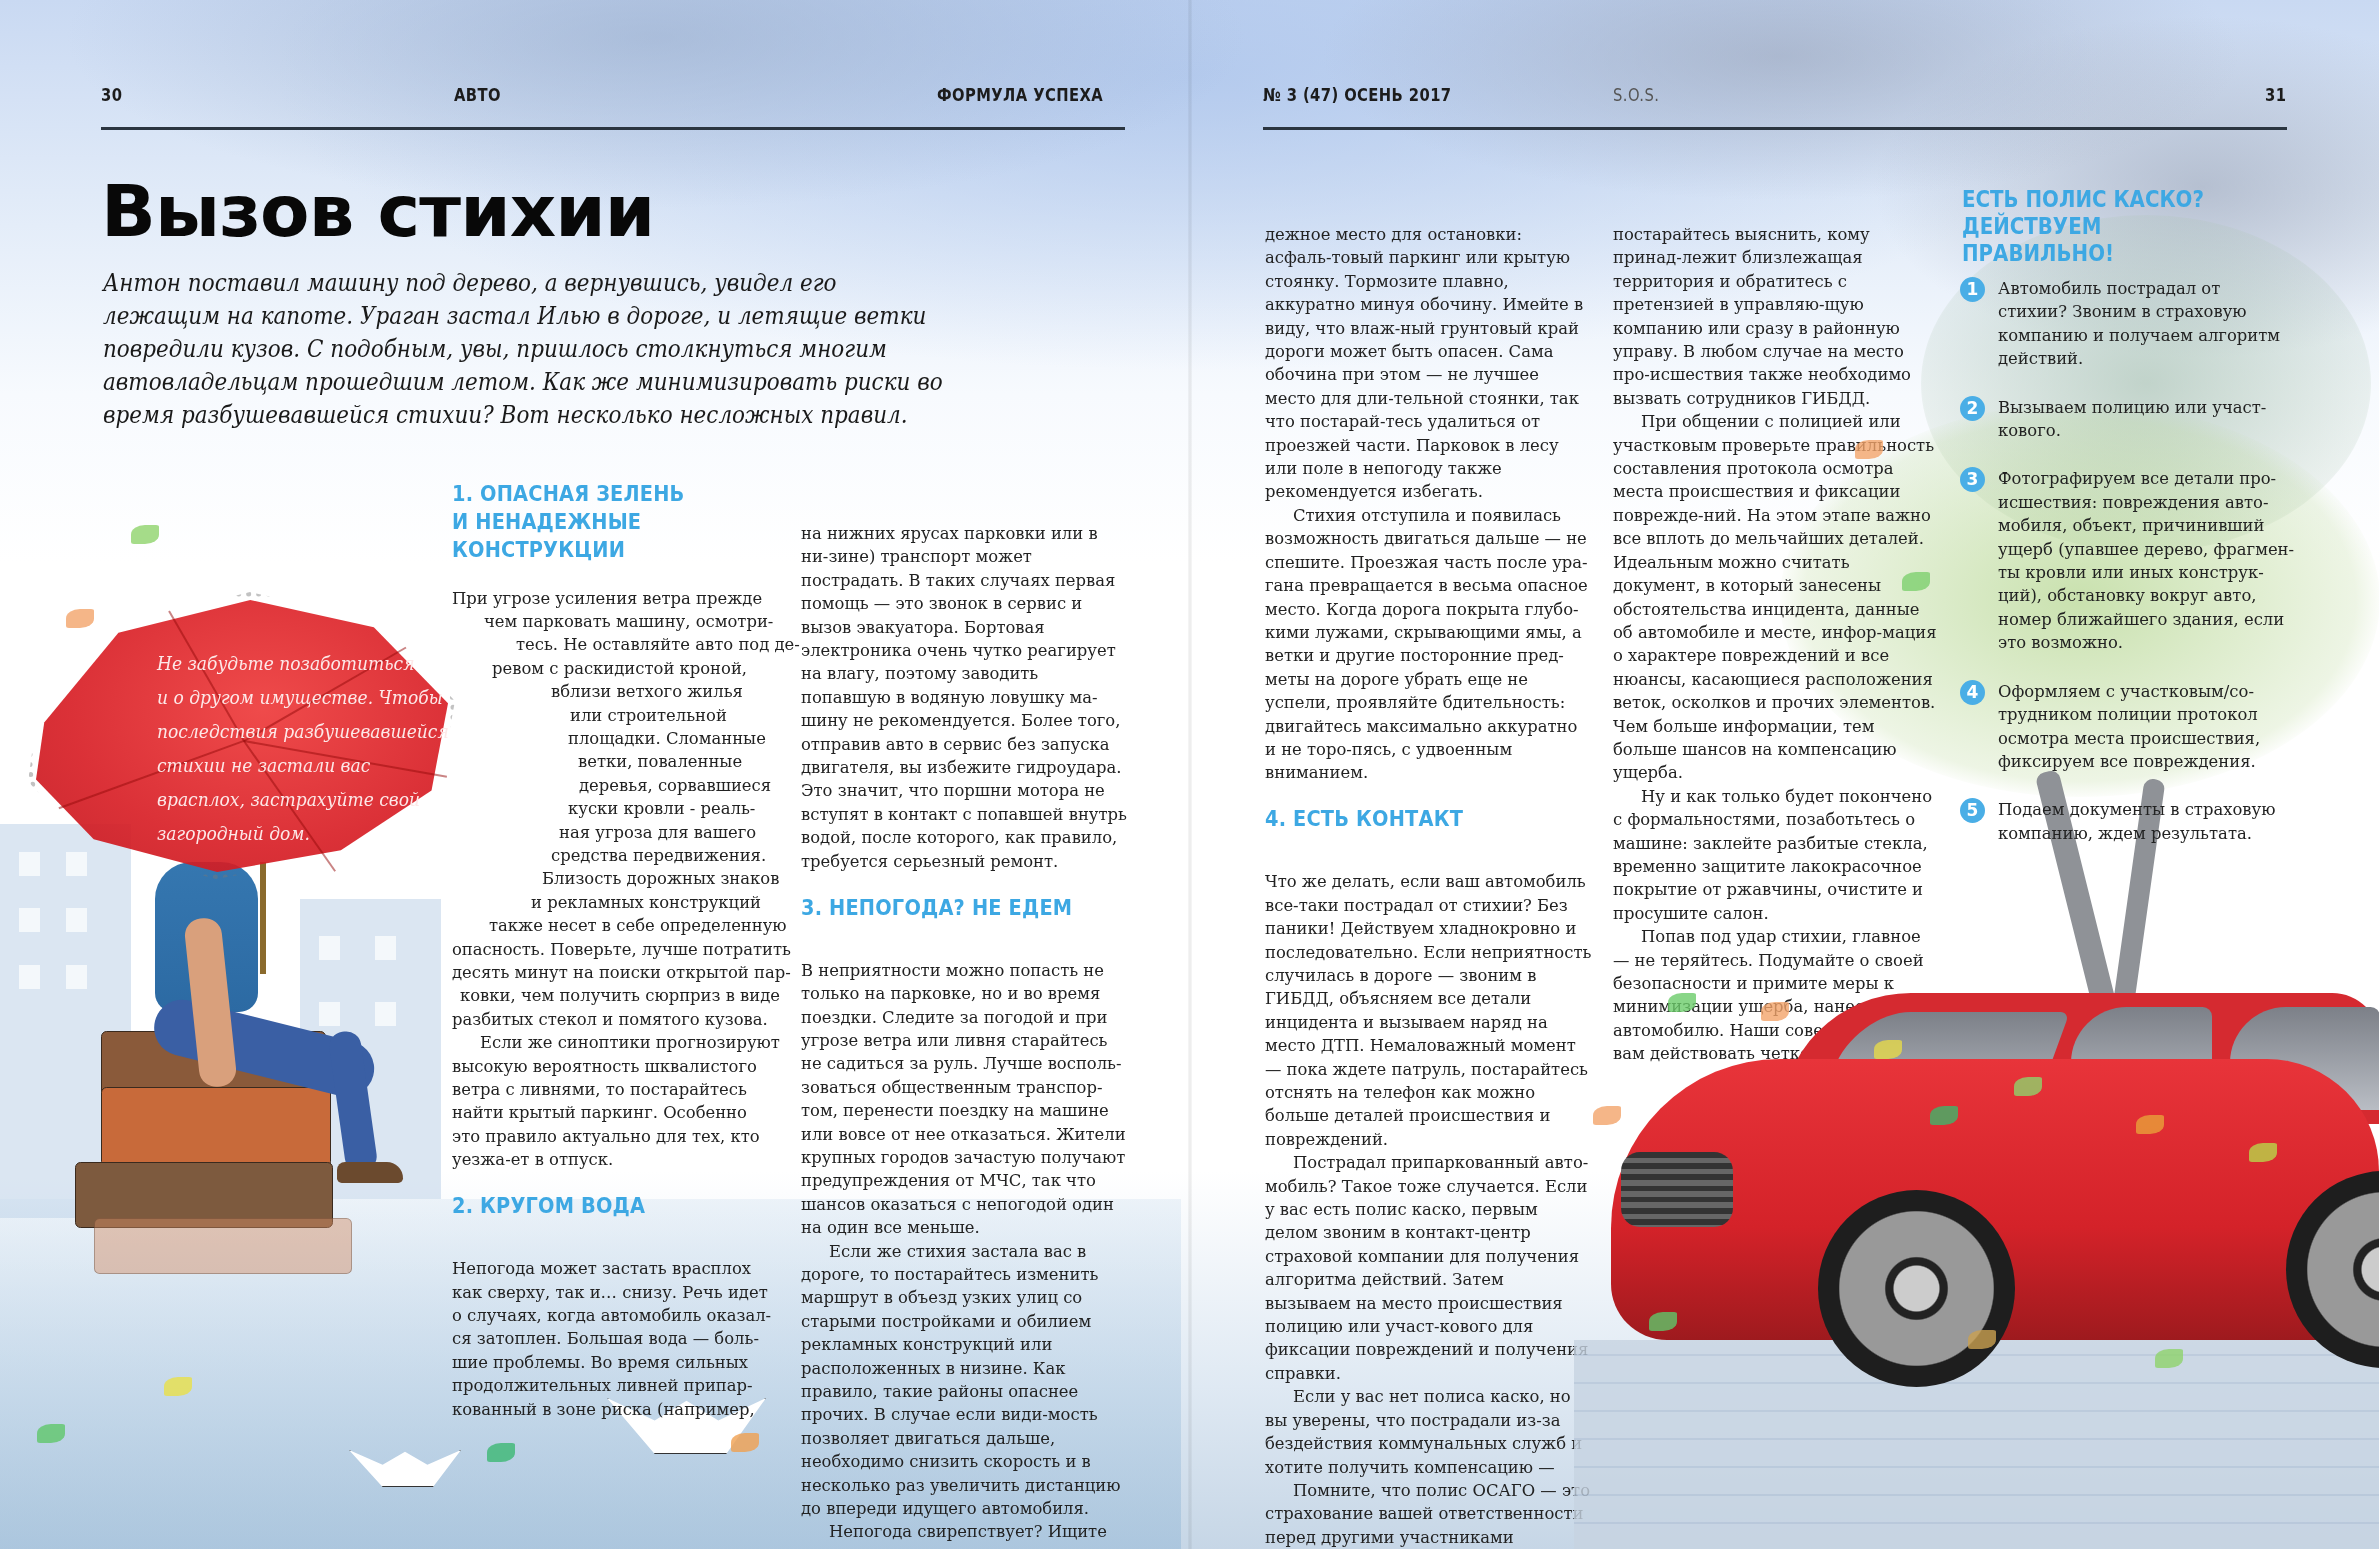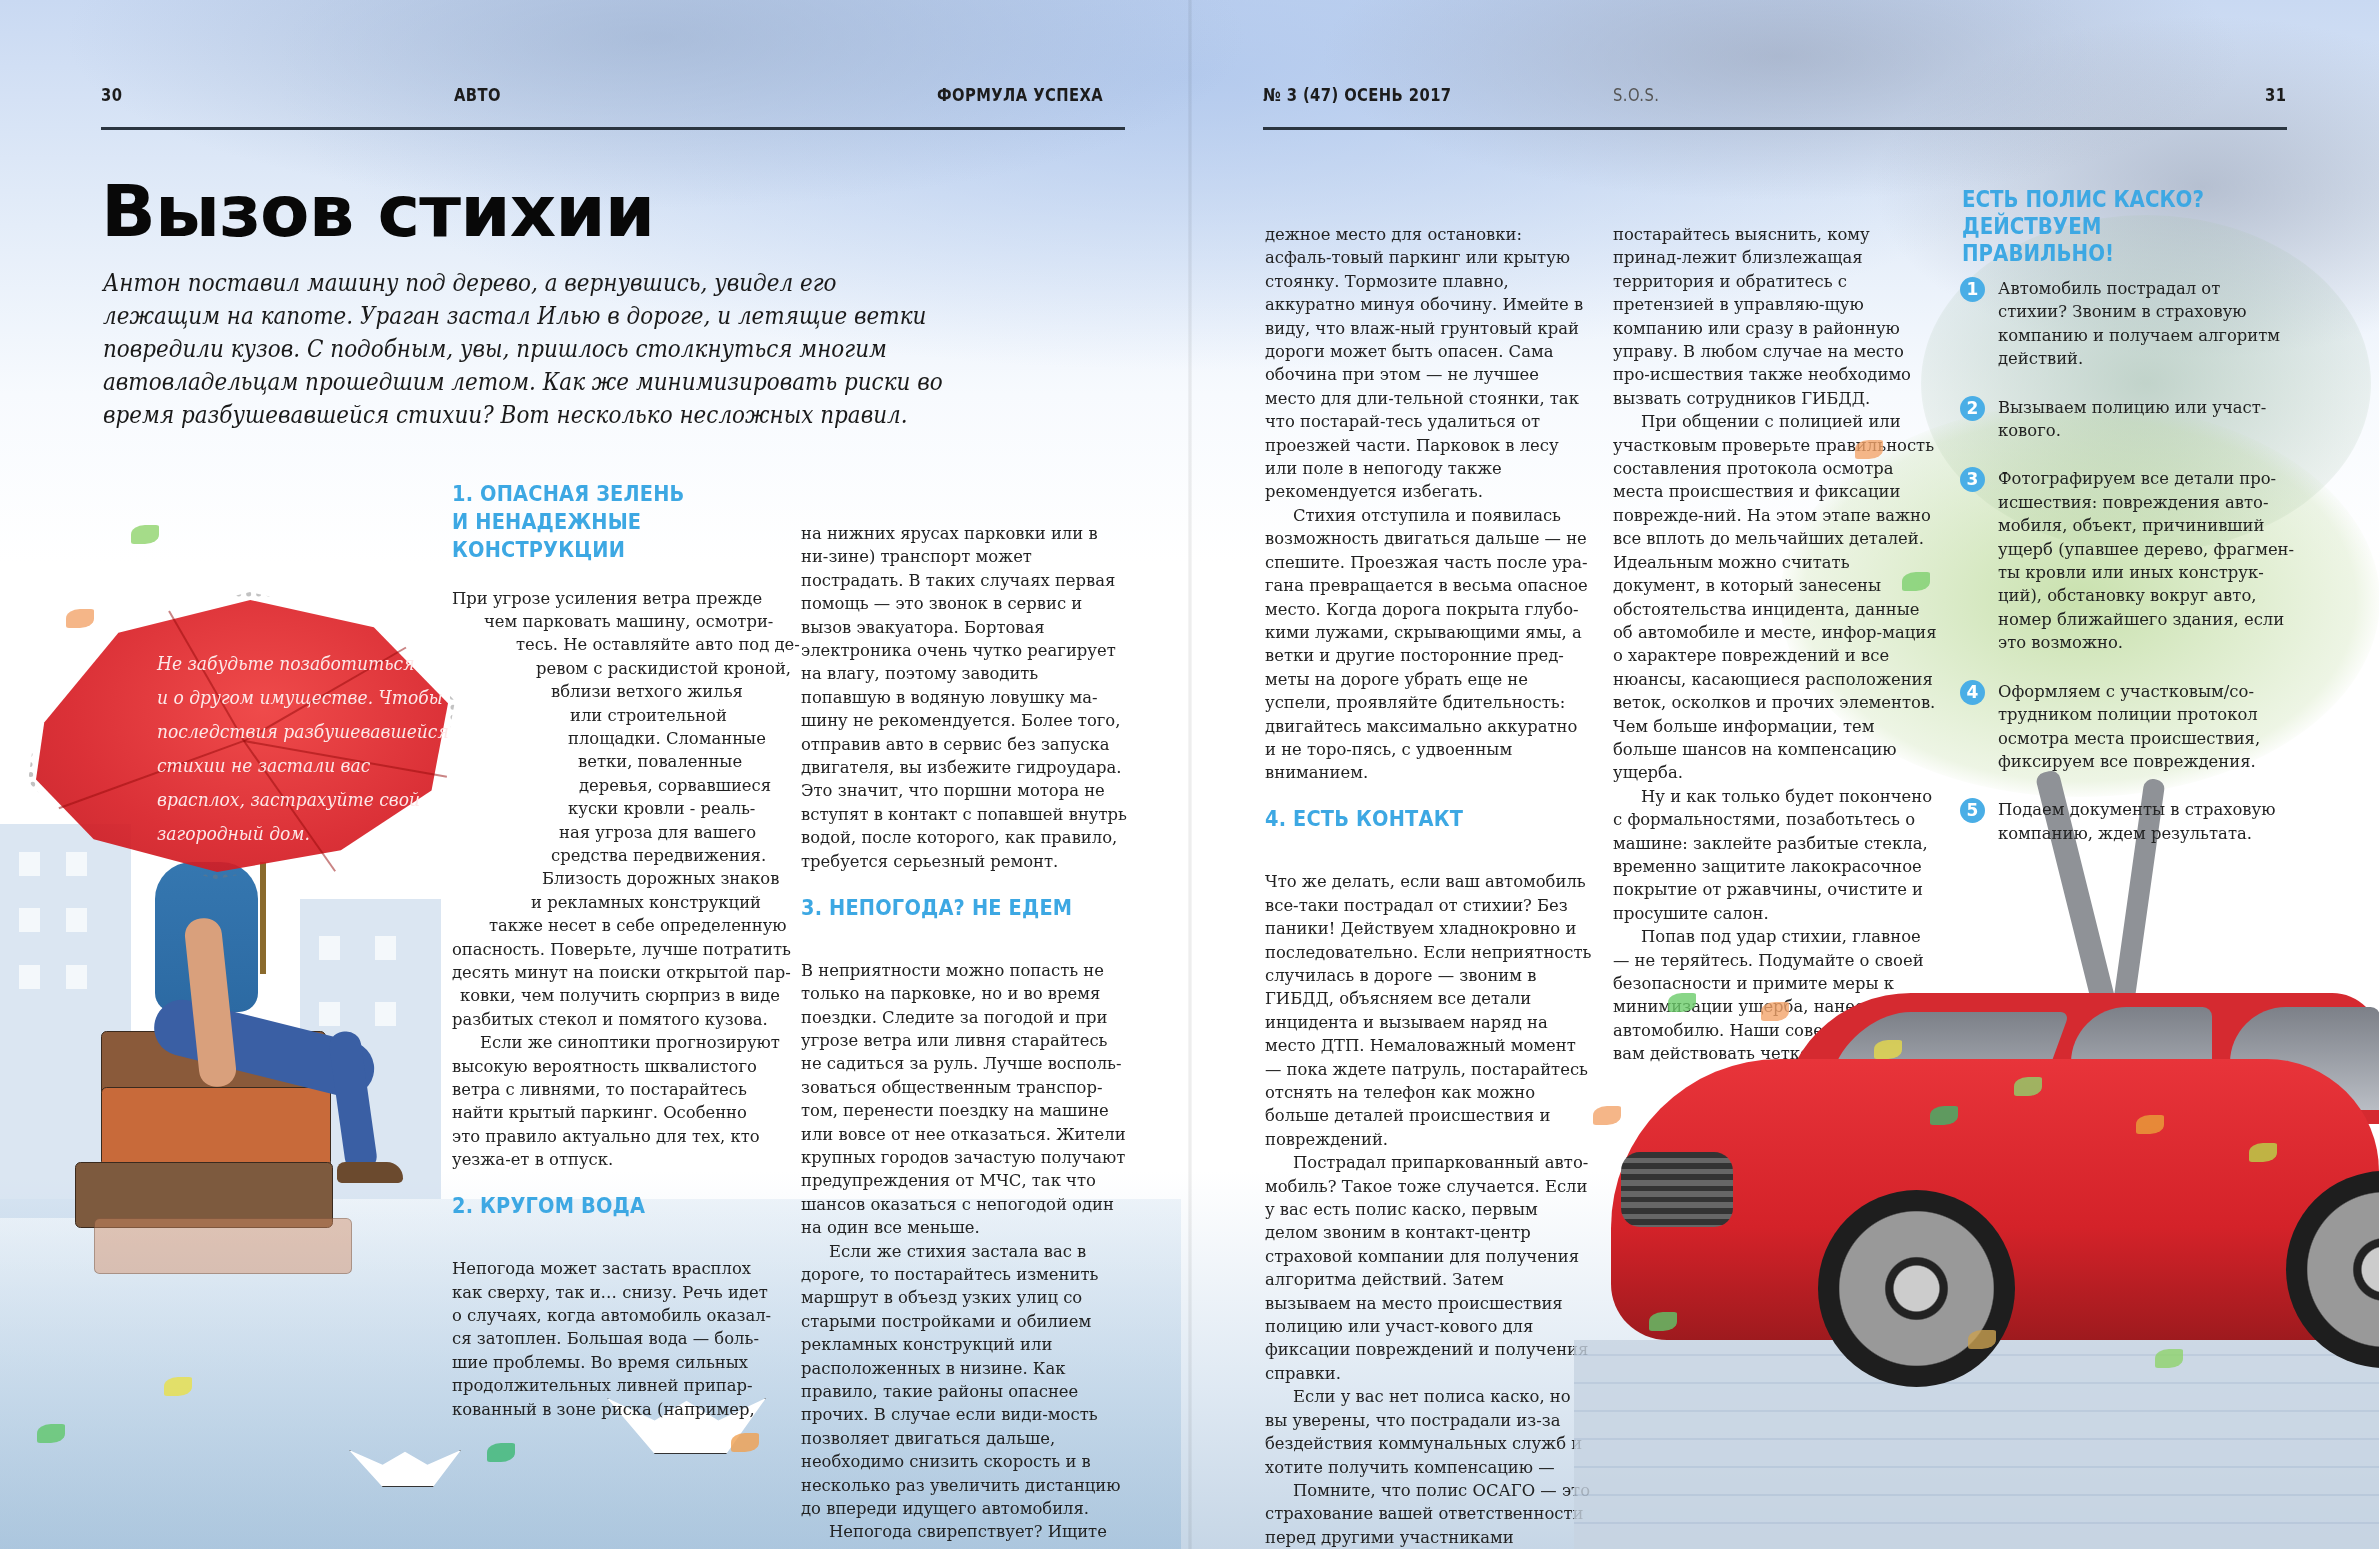--- a/index.html
+++ b/index.html
@@ -212,21 +212,21 @@
 <div class="col" style="left:452px; top:480px; width:328px">
   <div class="h-sec">
     <div>1. ОПАСНАЯ ЗЕЛЕНЬ</div>
     <div>И НЕНАДЕЖНЫЕ</div>
     <div>КОНСТРУКЦИИ</div>
   </div>
   <div class="wrap-lines" style="margin-top:22.5px">
     <span style="margin-left:0">При угрозе усиления ветра прежде</span>
     <span style="margin-left:32px">чем парковать машину, осмотри-</span>
     <span style="margin-left:64px">тесь. Не оставляйте авто под де-</span>
-    <span style="margin-left:84px">ревом с раскидистой кроной,</span>
+    <span style="margin-left:40px">ревом с раскидистой кроной,</span>
     <span style="margin-left:99px">вблизи ветхого жилья</span>
     <span style="margin-left:118px">или строительной</span>
     <span style="margin-left:116px">площадки. Сломанные</span>
     <span style="margin-left:126px">ветки, поваленные</span>
     <span style="margin-left:127px">деревья, сорвавшиеся</span>
     <span style="margin-left:116px">куски кровли - реаль-</span>
     <span style="margin-left:107px">ная угроза для вашего</span>
     <span style="margin-left:99px">средства передвижения.</span>
     <span style="margin-left:90px">Близость дорожных знаков</span>
     <span style="margin-left:79px">и рекламных конструкций</span>

